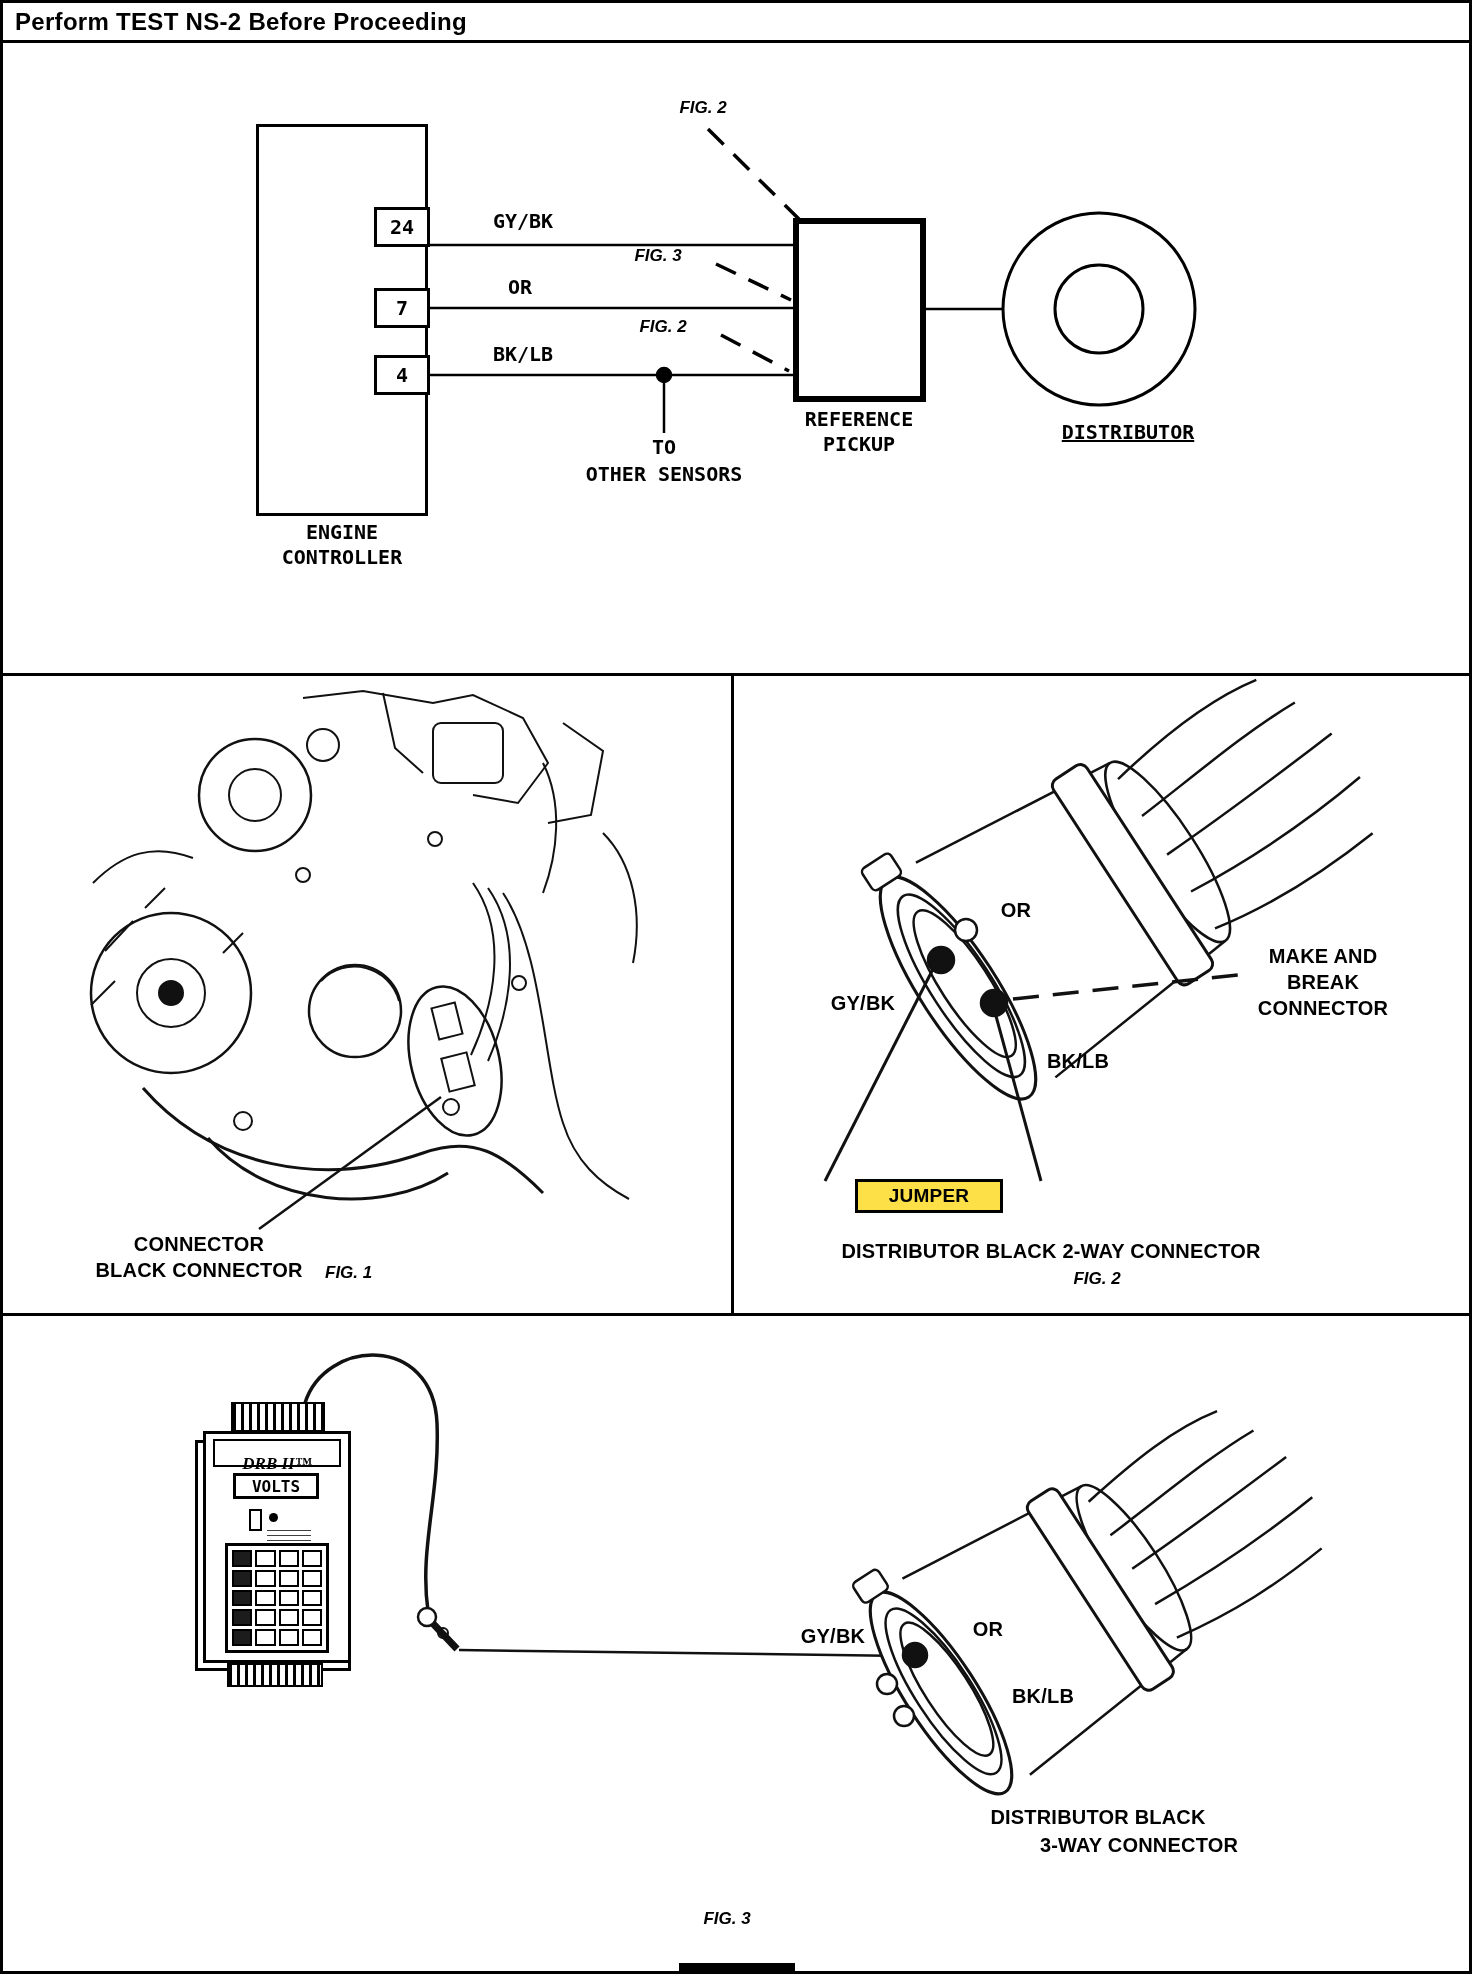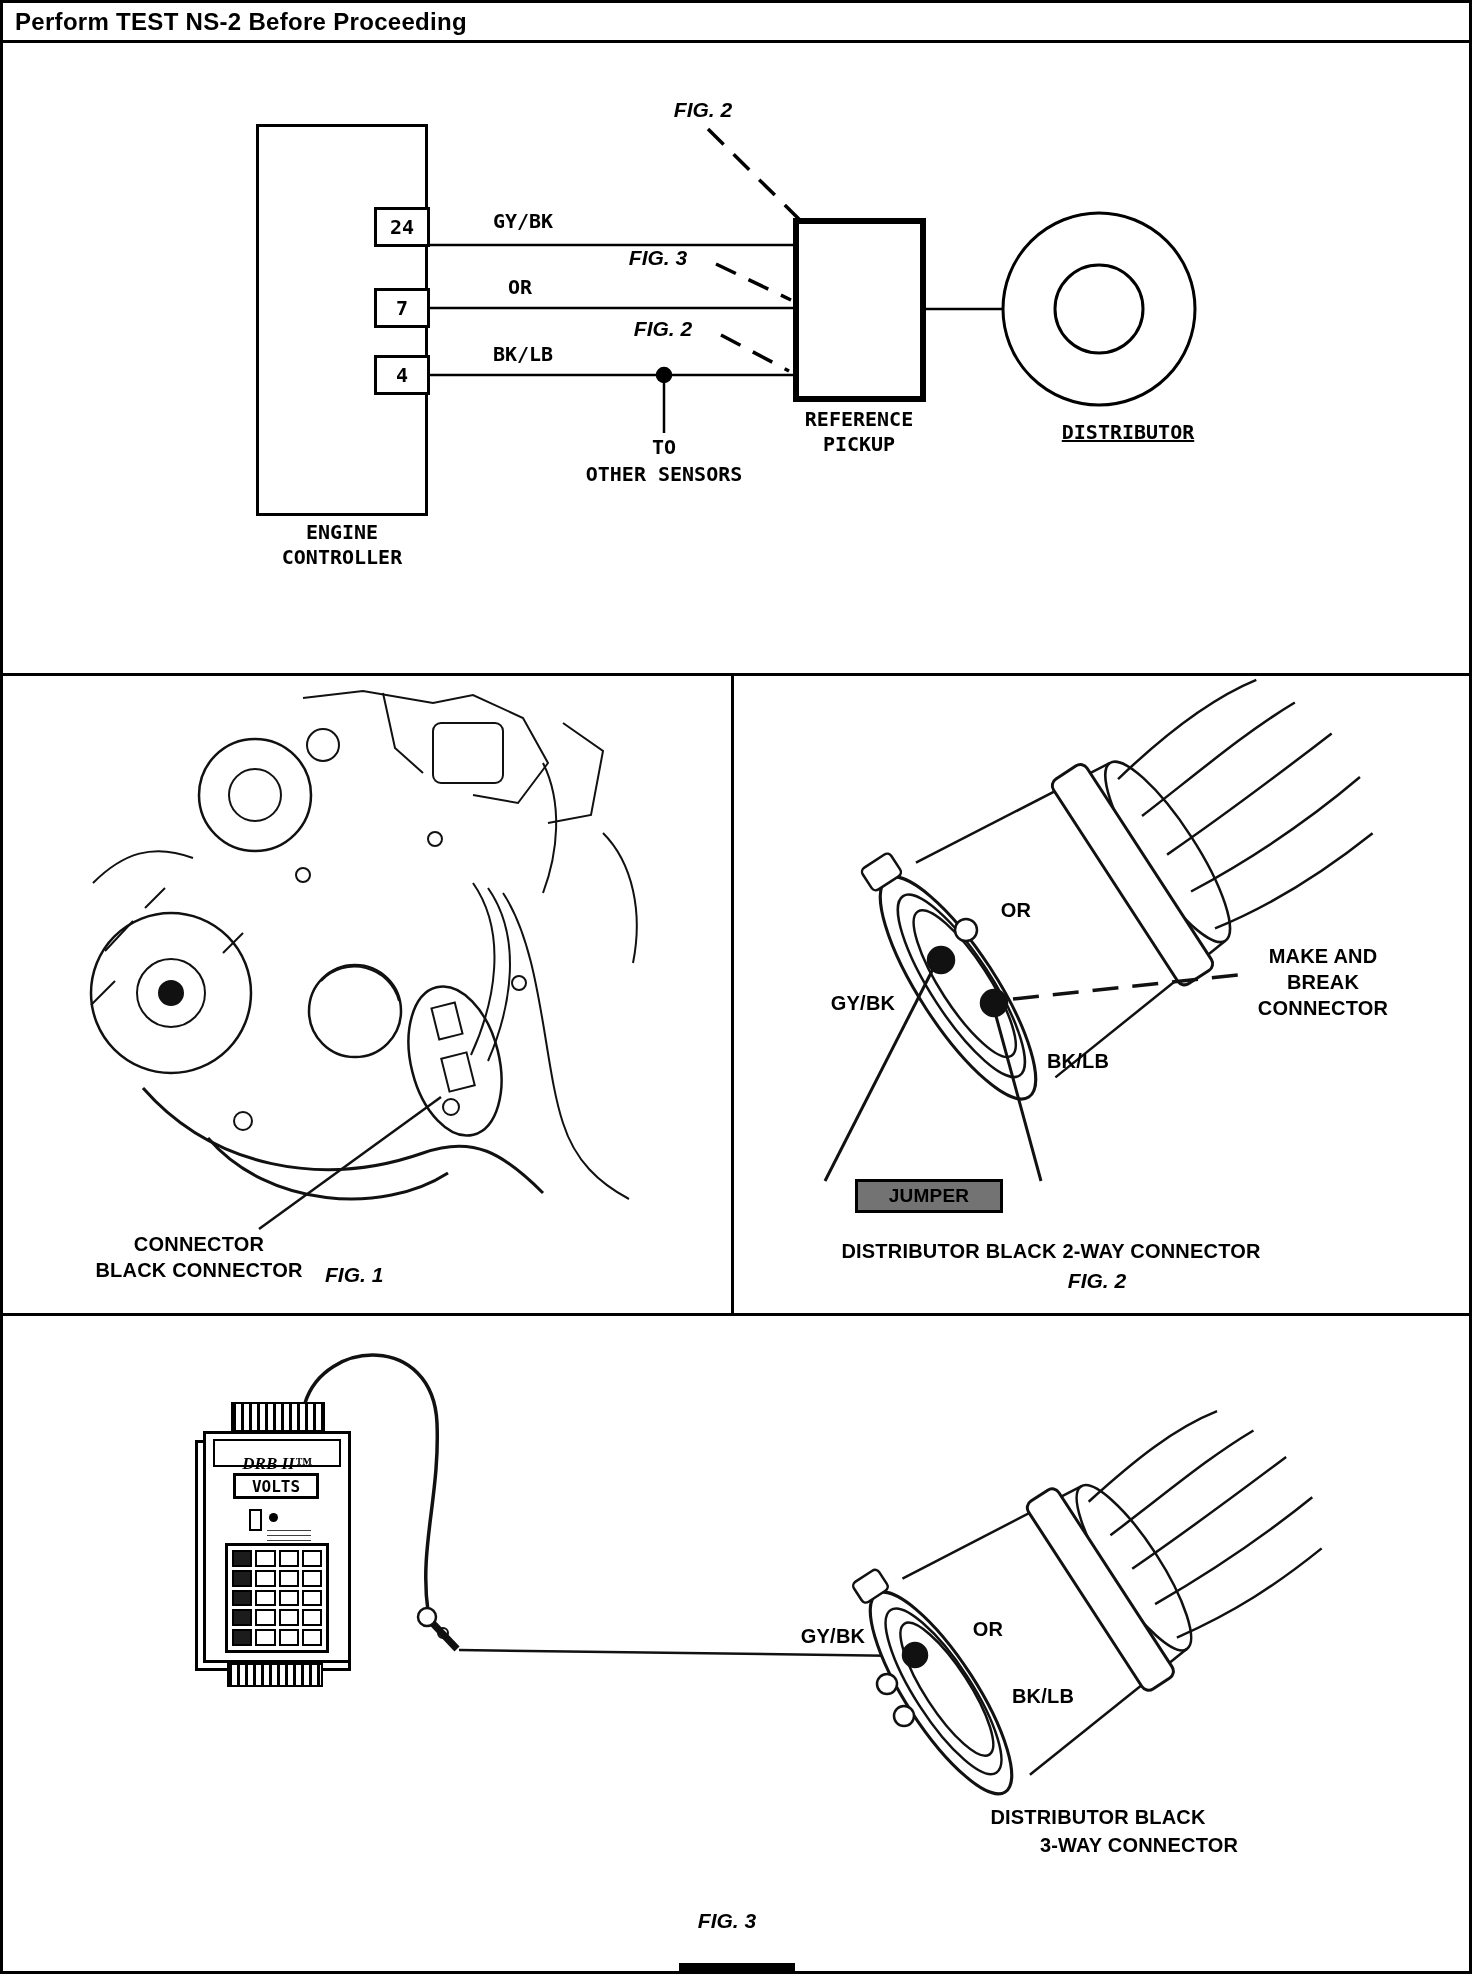--- a/index.html
+++ b/index.html
@@ -4,29 +4,29 @@
 <style>
   * { margin:0; padding:0; box-sizing:border-box; }
   html,body { background:#fff; }
   .page { position:relative; width:1472px; height:1974px; background:#fff;
           border:3px solid #000; color:#000; overflow:hidden;
           font-family:"Liberation Sans", sans-serif; }
   .abs { position:absolute; }
   .ctr { transform:translateX(-50%); white-space:nowrap; text-align:center; }
   .mono { font-family:"DejaVu Sans Mono", monospace; font-weight:bold; font-size:20px; }
   .sans { font-weight:bold; font-size:20px; letter-spacing:.2px; white-space:nowrap; }
-  .fig  { font-weight:bold; font-style:italic; font-size:21px; white-space:nowrap; }
+  .fig  { font-weight:bold; font-style:italic; font-size:17px; white-space:nowrap; }
   .hdr  { font-size:24px; font-weight:bold; padding:5px 12px; letter-spacing:.3px; }
   .rule { position:absolute; background:#000; }
   .box  { position:absolute; border:3px solid #000; background:#fff; }
   .pinbox { position:absolute; width:56px; height:40px; border:3px solid #000; background:#fff;
             display:flex; align-items:center; justify-content:center; }
   .pickup { border-width:6px; }
   .jumperbox { position:absolute; left:852px; top:1176px; width:148px; height:34px;
-               border:3px solid #000; background:#737373; display:flex; align-items:center; justify-content:center; }
+               border:3px solid #000; background:#fde047; display:flex; align-items:center; justify-content:center; }
   
   .drb-side { position:absolute; left:192px; top:1437px; width:156px; height:231px; border:3px solid #000; background:#fff; }
   .drb-body { position:absolute; left:200px; top:1428px; width:148px; height:232px; border:3px solid #000; background:#fff; }
   .ribs { position:absolute; border:2px solid #000;
           background:repeating-linear-gradient(90deg,#000 0 3px,#fff 3px 8px); }
   .drb-title-box { position:absolute; left:210px; top:1436px; width:128px; height:28px;
                    border:2px solid #000; display:flex; align-items:center; justify-content:center; }
   .drb-title { font-family:"Liberation Serif", serif; font-weight:bold; font-style:italic; font-size:17px;margin-top:21px; }
   .volts-box { position:absolute; left:230px; top:1470px; width:86px; height:26px; border:3px solid #000;
                display:flex; align-items:center; justify-content:center;

